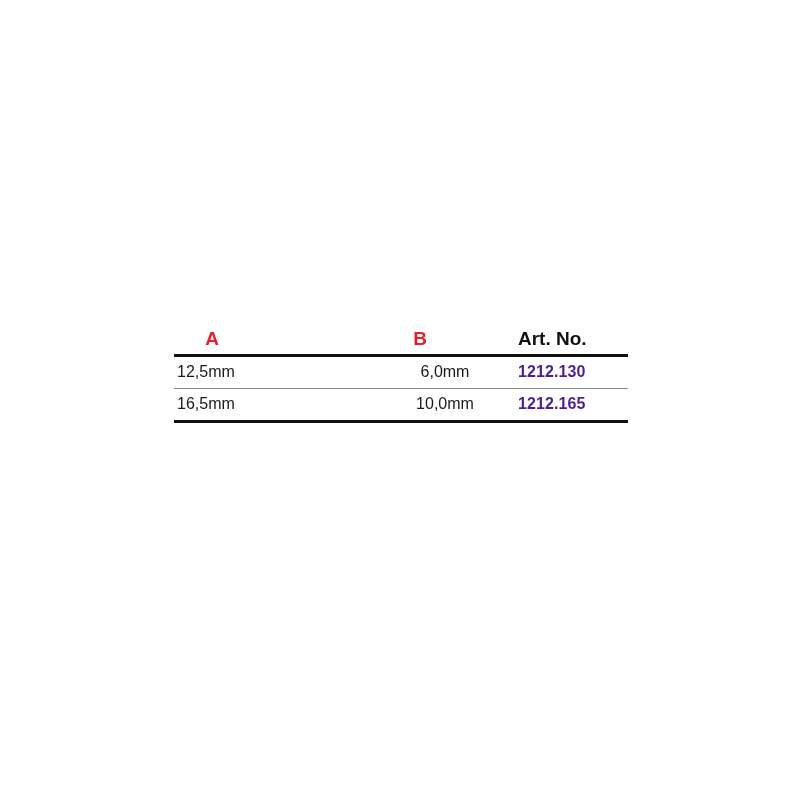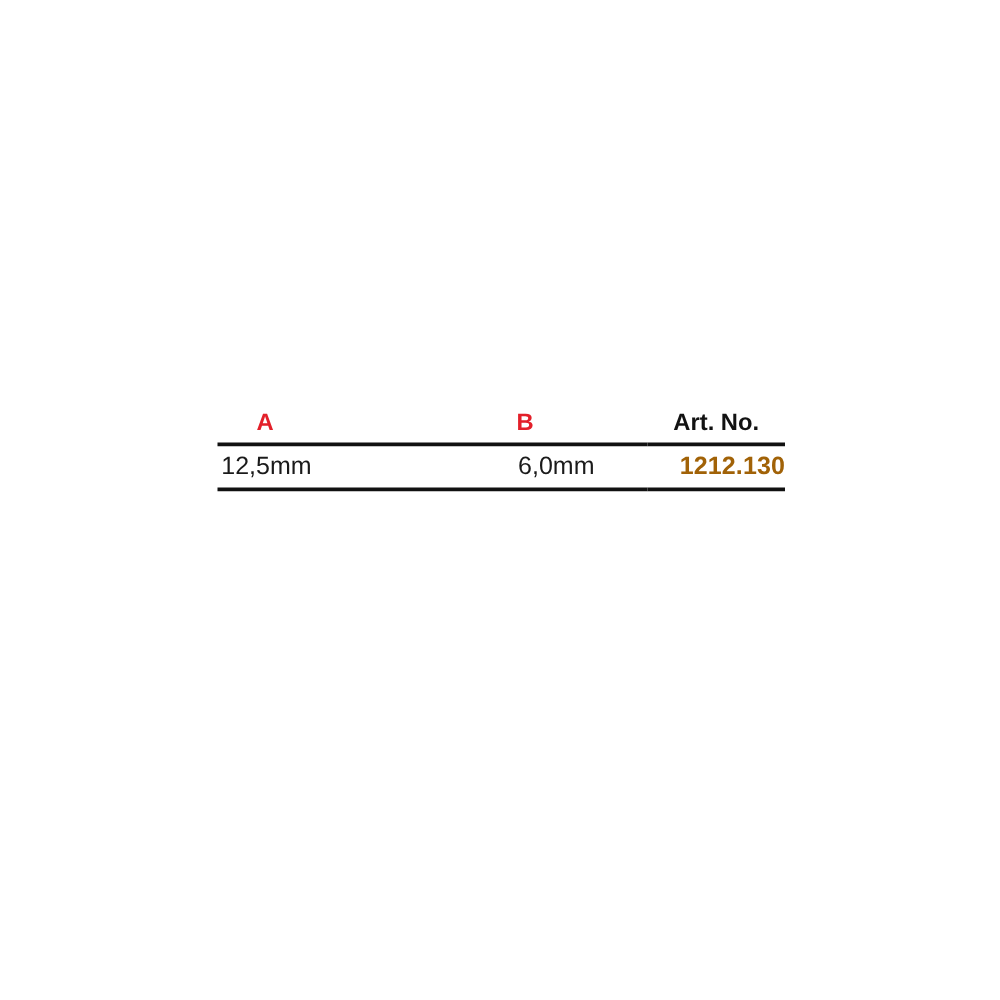--- a/index.html
+++ b/index.html
@@ -49,26 +49,26 @@
     text-align: center;
     padding-right: 110px;
   }
   th.h-b {
     color: #e3202a;
     text-align: center;
     padding-right: 38px;
   }
   th.h-art {
     color: #121212;
-    text-align: center;
+    text-align: left;
   }
 
   
   tbody td {
-    font-size: 20px;
+    font-size: 16px;
     line-height: 1.15;
     padding: 5px 0 5px 0;
     height: 21px;
     color: #1a1a1a;
     border-bottom: 1.5px solid #8a8a8a;
     vertical-align: middle;
     margin-left: 27px;
   }
   tbody tr:last-child td {
     border-bottom: 3px solid #111111;
@@ -76,23 +76,23 @@
 
   td.c-a {
     text-align: left;
     padding-left: 3px;
   }
   td.c-b {
     text-align: center;
     padding-left: 12px;
   }
   td.c-art {
-    text-align: right;
+    text-align: left;
     font-weight: bold;
-    color: #a16207;
+    color: #4c1d95;
     letter-spacing: 0.1px;
   }
 </style>
 </head>
 <body>
 
 <div id="spec-table">
   <table class="spec">
     <colgroup>
       <col class="col-a">
@@ -105,15 +105,20 @@
         <th class="h-b">B</th>
         <th class="h-art">Art. No.</th>
       </tr>
     </thead>
     <tbody>
       <tr>
         <td class="c-a">12,5mm</td>
         <td class="c-b">6,0mm</td>
         <td class="c-art">1212.130</td>
       </tr>
+      <tr>
+        <td class="c-a">16,5mm</td>
+        <td class="c-b">10,0mm</td>
+        <td class="c-art">1212.165</td>
+      </tr>
     </tbody>
   </table>
 </div>
 
 </body></html>

